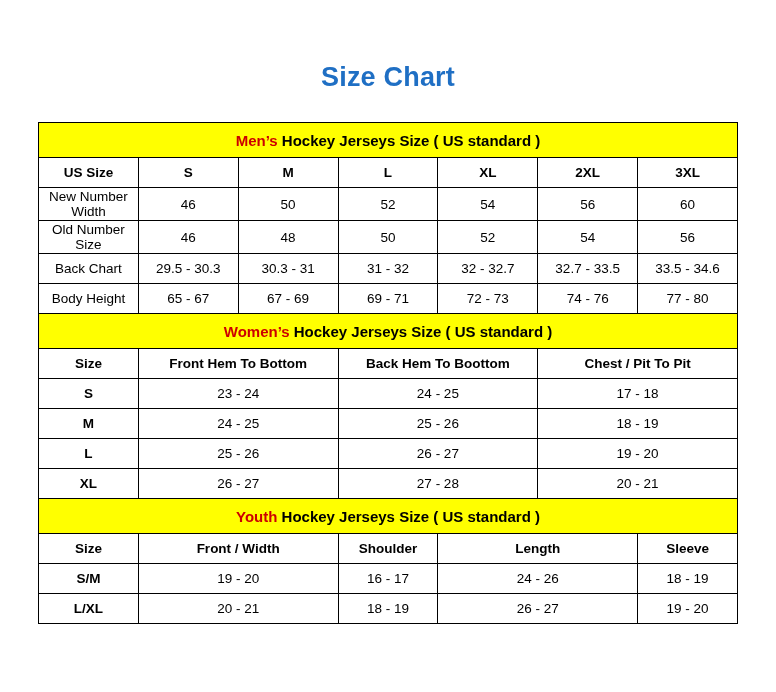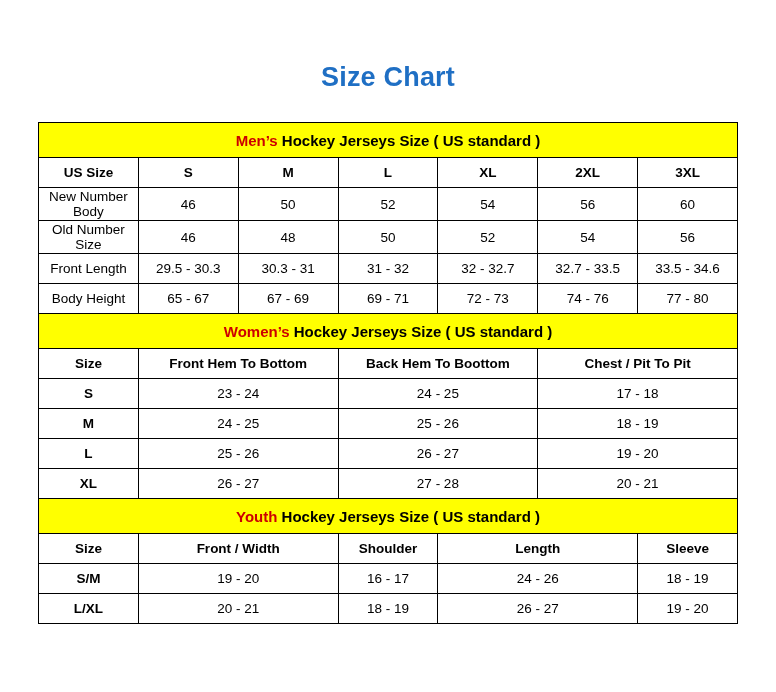--- a/index.html
+++ b/index.html
@@ -83,39 +83,39 @@
         <tr>
           <td class="hdr" style="width:148px">US Size</td>
           <td class="hdr" style="width:92px">S</td>
           <td class="hdr" style="width:92px">M</td>
           <td class="hdr" style="width:92px">L</td>
           <td class="hdr" style="width:92px">XL</td>
           <td class="hdr" style="width:92px">2XL</td>
           <td class="hdr" style="width:92px">3XL</td>
         </tr>
         <tr>
-          <td class="rowlabel">New Number Body</td>
+          <td class="rowlabel">New Number Width</td>
           <td>46</td>
           <td>50</td>
           <td>52</td>
           <td>54</td>
           <td>56</td>
           <td>60</td>
         </tr>
         <tr>
           <td class="rowlabel">Old Number Size</td>
           <td>46</td>
           <td>48</td>
           <td>50</td>
           <td>52</td>
           <td>54</td>
           <td>56</td>
         </tr>
         <tr>
-          <td class="rowlabel">Front Length</td>
+          <td class="rowlabel">Back Chart</td>
           <td>29.5 - 30.3</td>
           <td>30.3 - 31</td>
           <td>31 - 32</td>
           <td>32 - 32.7</td>
           <td>32.7 - 33.5</td>
           <td>33.5 - 34.6</td>
         </tr>
         <tr>
           <td class="rowlabel">Body Height</td>
           <td>65 - 67</td>

